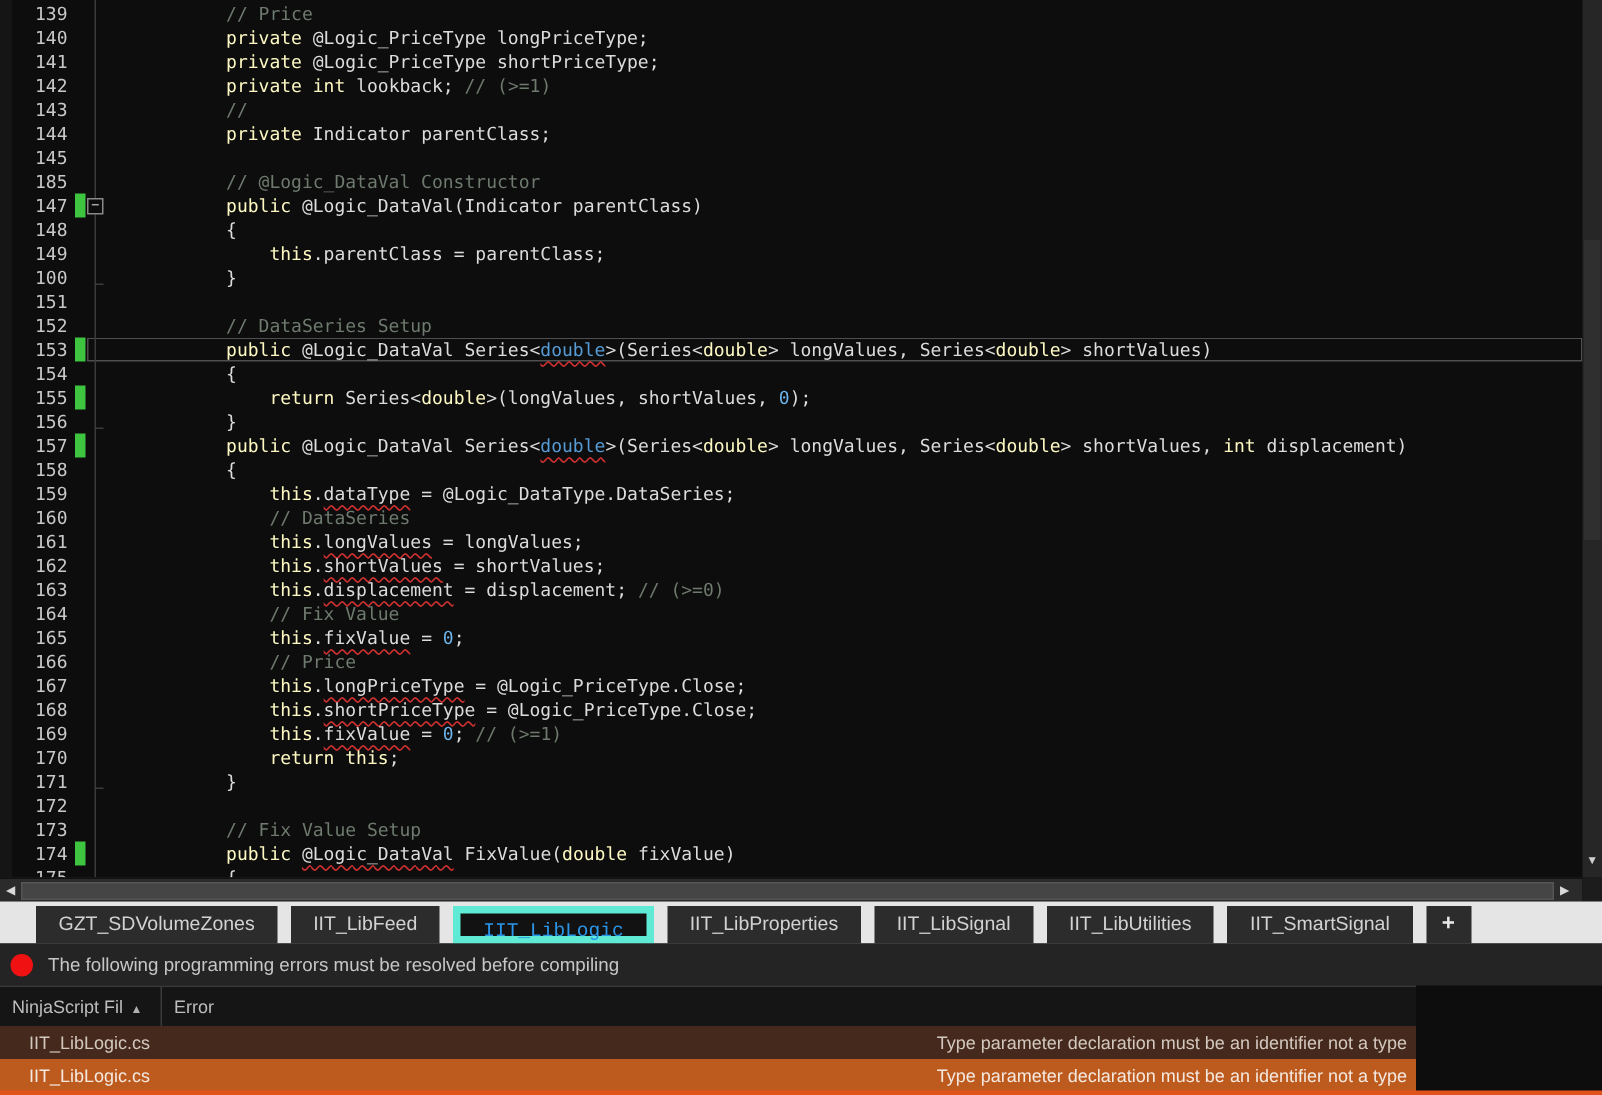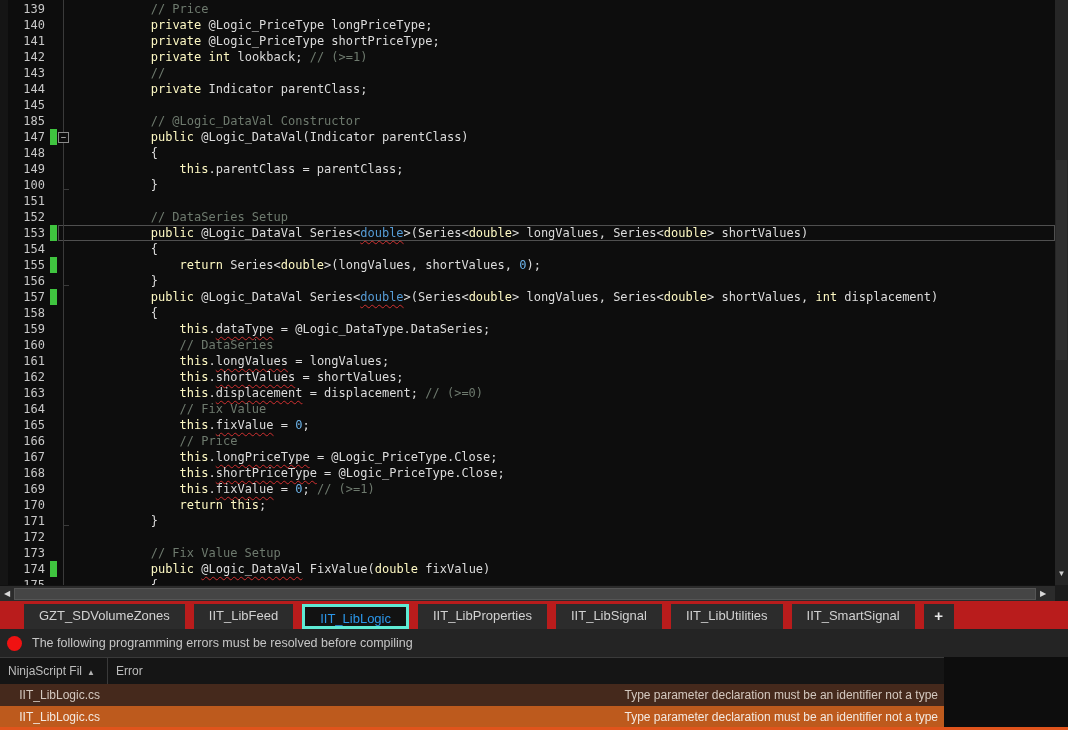--- a/index.html
+++ b/index.html
@@ -39,24 +39,24 @@
              background:#2b2b2b; border-top:1px solid #111; }
   .harrow-l,.harrow-r { position:absolute; top:2px; width:12px; height:12px; color:#d8d8d8;
             font-size:8px; line-height:12px; text-align:center; }
   .harrow-l { left:1px; } .harrow-r { right:6px; }
   .hthumb { position:absolute; left:14px; top:2px; width:1022px; height:12px;
             background:#454545; border:1px solid #555; }
   .corner { position:absolute; left:1055px; top:585px; width:13px; height:16px; background:#1c1c1c; }
 
   
   .tabbar { position:absolute; left:0; top:601px; width:1068px; height:28px;
-            background:#b91c1c; display:flex; align-items:flex-end; padding-left:24px; }
+            background:#e5e5e5; display:flex; align-items:flex-end; padding-left:24px; }
   .tab { height:25px; line-height:24px; padding:0 15px; margin-right:9px;
          background:#2c2c2c; color:#d2d2d2; font-size:13px; white-space:nowrap; }
-  .tab.active { background:#121212; color:var(--accent); border:3px solid #5eead4; }
+  .tab.active { background:#121212; color:var(--accent); border:5px solid #5eead4;font-family:Liberation Mono, monospace; }
   .tab-add { height:25px; width:30px; margin-right:9px; background:#2c2c2c; color:#e8e8e8;
              font-size:15px; line-height:23px; text-align:center; font-weight:bold; }
 
   
   .errbar { position:absolute; left:0; top:629px; width:1068px; height:28px;
             background:#242424; display:flex; align-items:center; }
   .errdot { width:15px; height:15px; border-radius:50%; background:#f01212; margin:0 10px 0 7px; flex:0 0 15px; }
   .errmsg { color:#c6c6c6; font-size:12.5px; }
 
   

